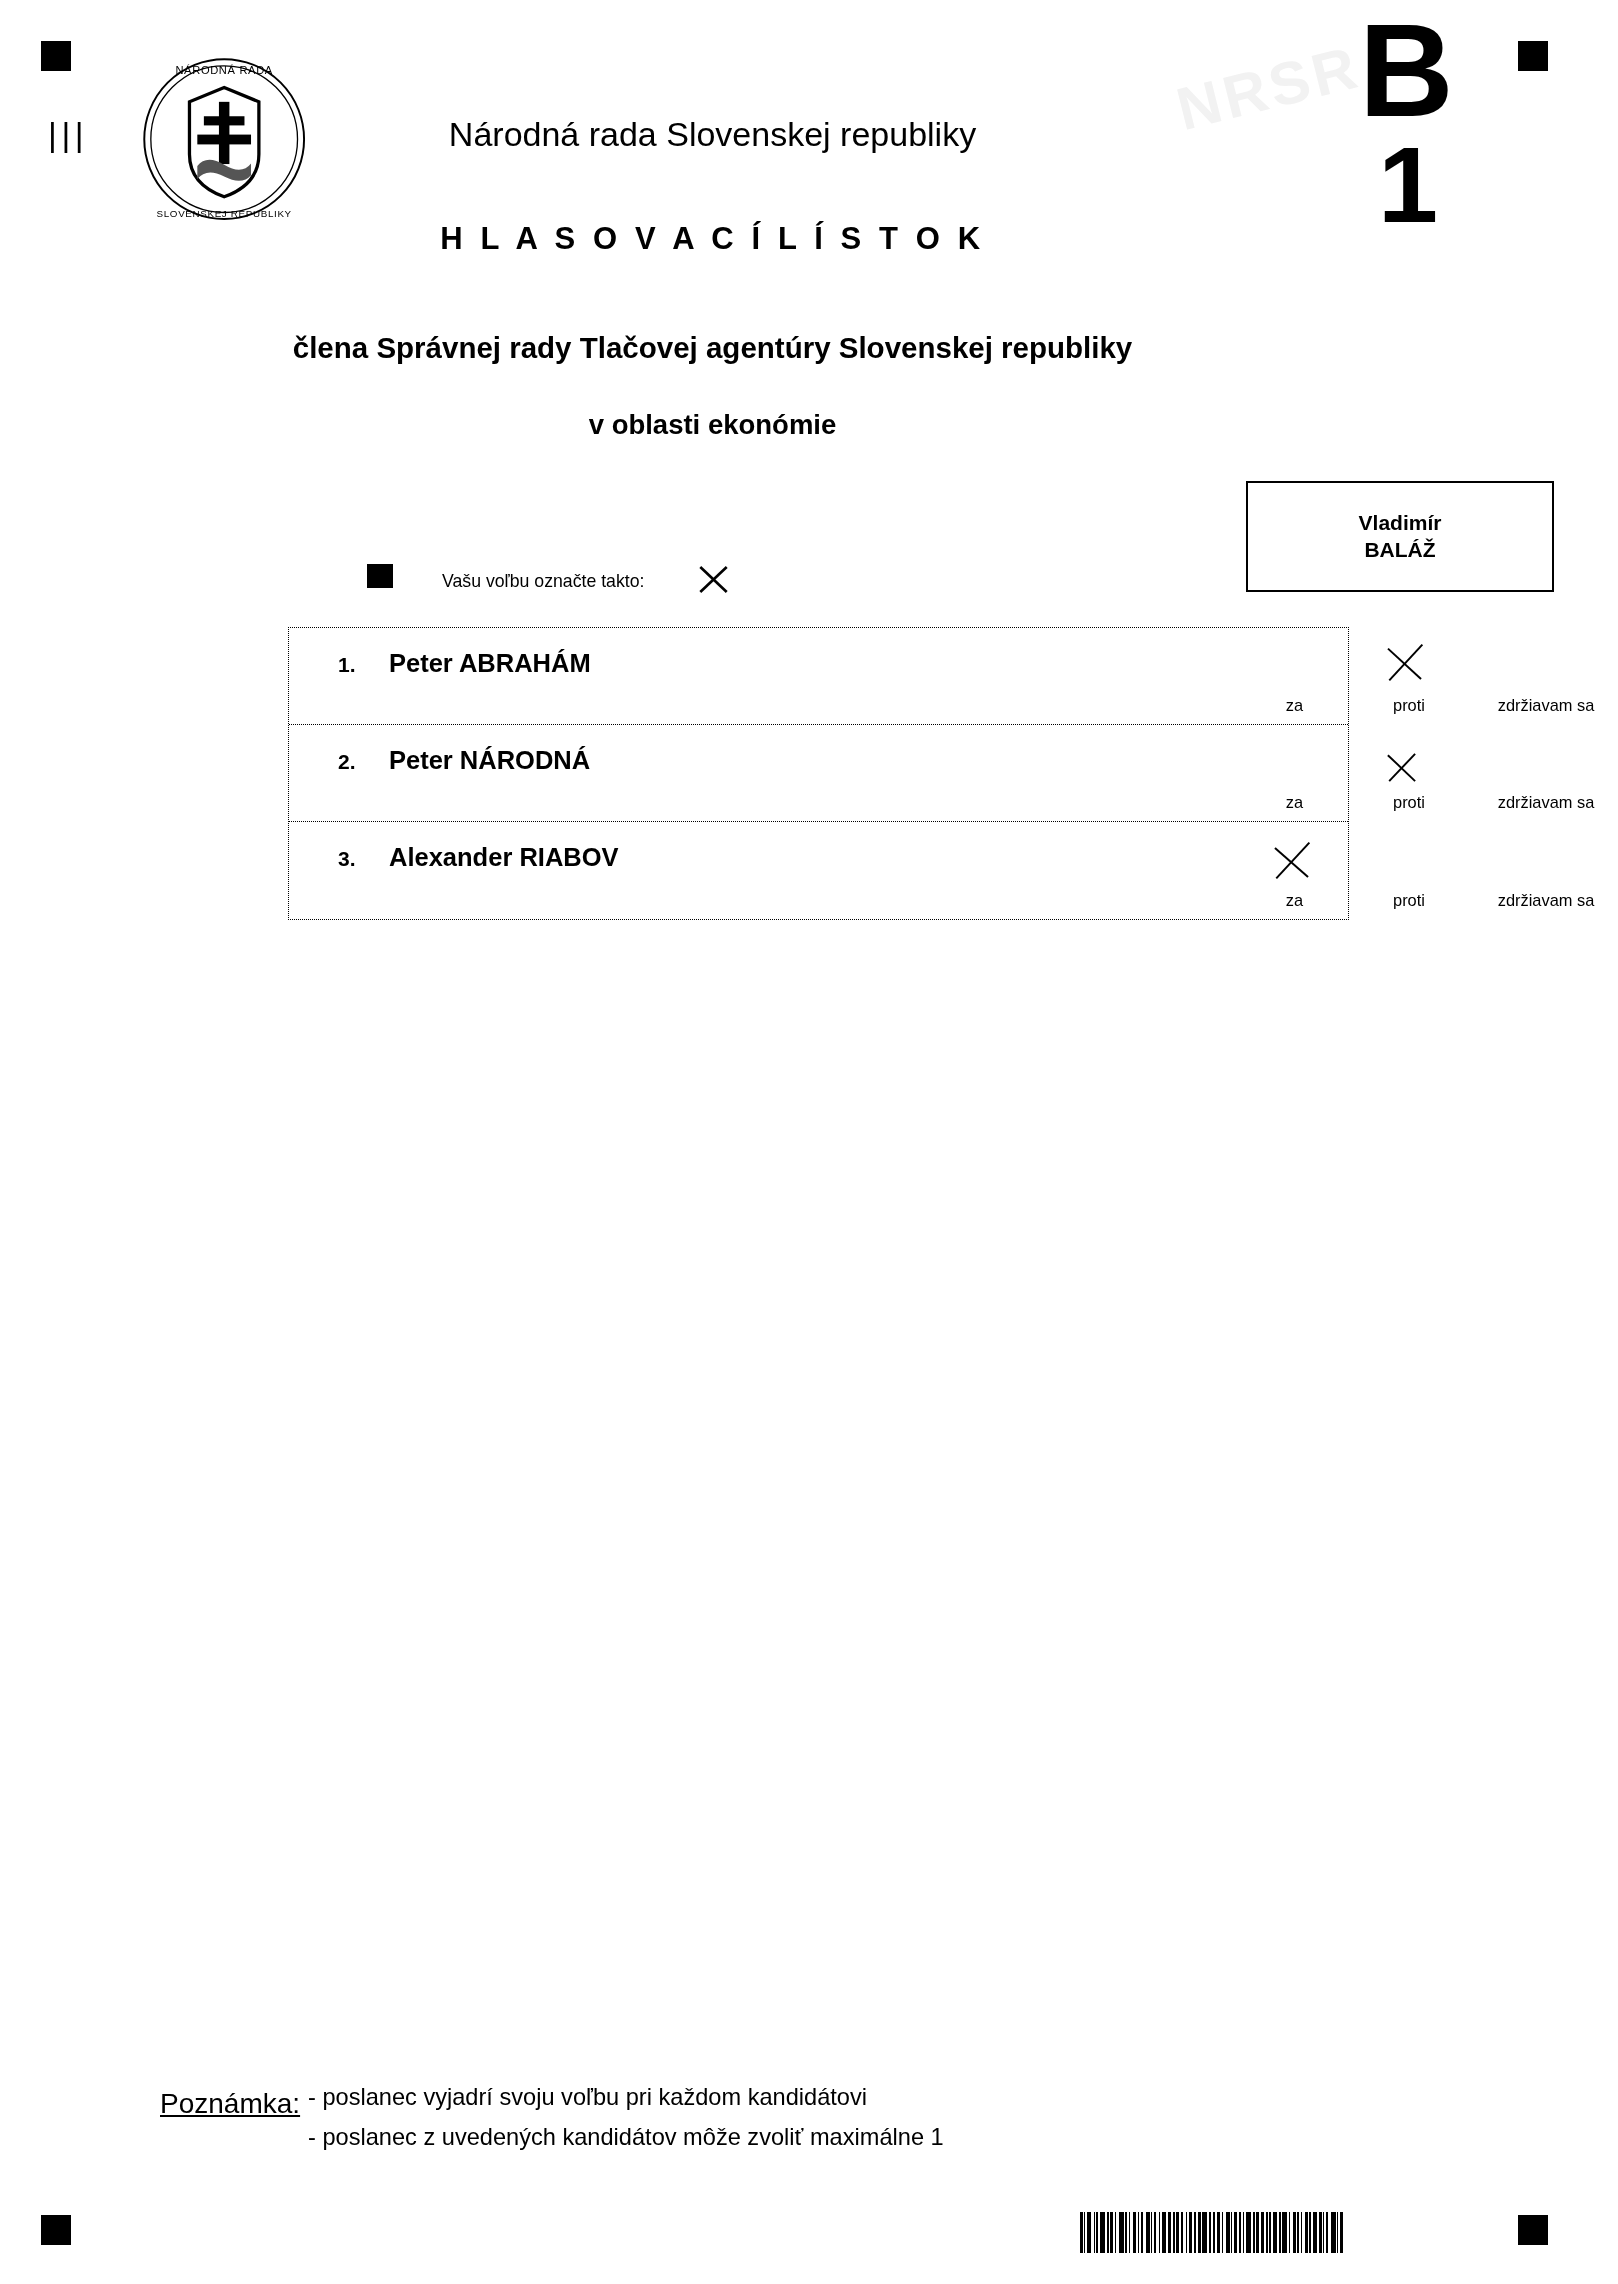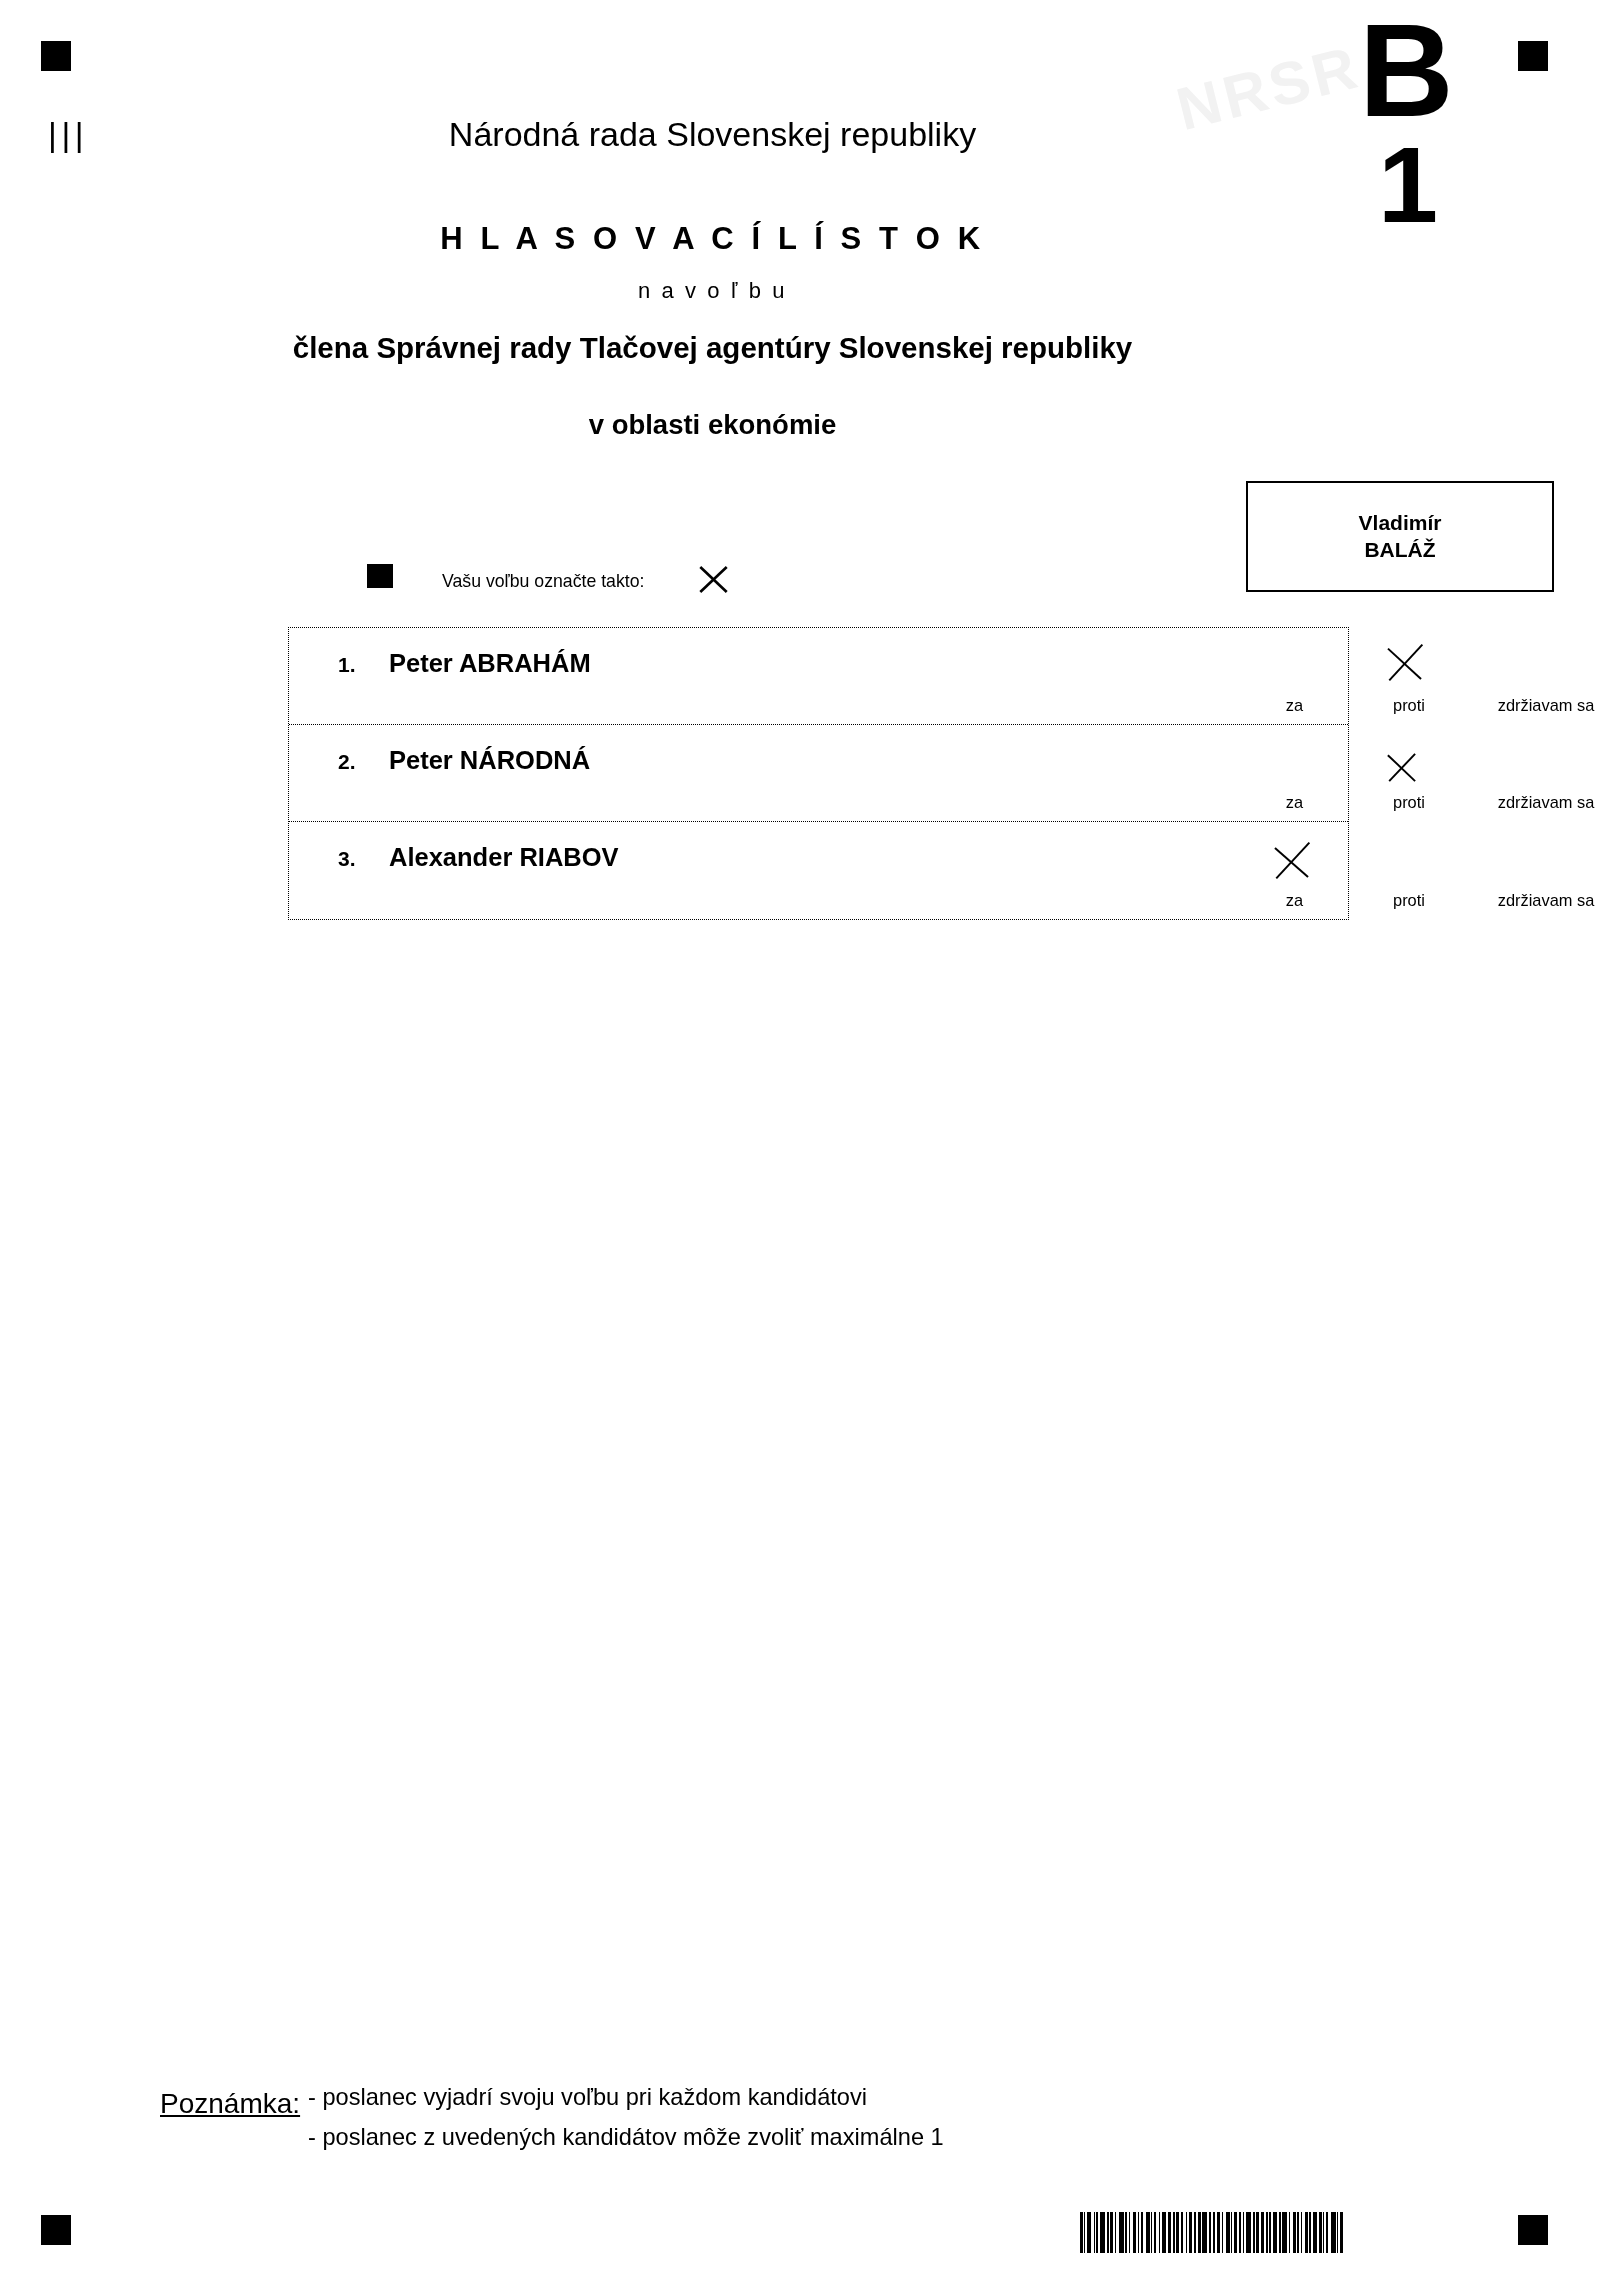--- a/index.html
+++ b/index.html
@@ -219,28 +219,43 @@
 <div id="sheet">
 
   <div class="reg-mark reg-tl"></div>
   <div class="reg-mark reg-tr"></div>
   <div class="reg-mark reg-bl"></div>
   <div class="reg-mark reg-br"></div>
   <div class="reg-mark reg-mid-left"></div>
 
   <div class="bars-left">|||</div>
 
+  <div class="emblem">
+    <svg viewBox="0 0 255 255" width="167" height="167">
+      <circle cx="127" cy="127" r="122" fill="none" stroke="#000" stroke-width="3"></circle>
+      <circle cx="127" cy="127" r="112" fill="none" stroke="#000" stroke-width="2"></circle>
+      <path d="M127 48 L180 70 L180 150 Q180 196 127 215 Q74 196 74 150 L74 70 Z" fill="#ffffff" stroke="#000" stroke-width="5"></path>
+      <path d="M127 48 L180 70 L180 150 Q180 196 127 215 Q74 196 74 150 L74 70 Z" fill="none" stroke="#000" stroke-width="2"></path>
+      <g fill="#000">
+        <rect x="119" y="70" width="16" height="95"></rect>
+        <rect x="96" y="92" width="62" height="14"></rect>
+        <rect x="86" y="120" width="82" height="15"></rect>
+      </g>
+      <path d="M86 168 Q100 150 127 166 Q154 182 168 164 L168 182 Q154 198 127 184 Q100 170 86 188 Z" fill="#555"></path>
+      <text x="127" y="28" font-size="17" text-anchor="middle" font-family="Liberation Sans, sans-serif" letter-spacing="1">NÁRODNÁ RADA</text>
+      <text x="127" y="246" font-size="15" text-anchor="middle" font-family="Liberation Sans, sans-serif" letter-spacing="1">SLOVENSKEJ REPUBLIKY</text>
+    </svg>
+  </div>
 
   <div class="watermark">NRSR</div>
   <div class="code-letter">B</div>
   <div class="code-number">1</div>
 
   <div class="head h-nrsr">Národná rada Slovenskej republiky</div>
   <div class="head h-title">H L A S O V A C Í   L Í S T O K</div>
-  <div class="head h-navolbu">n a   v o ľ b u</div>
   <div class="head h-subject">člena Správnej rady Tlačovej agentúry Slovenskej republiky</div>
   <div class="head h-area">v oblasti ekonómie</div>
 
   <div class="instruction">Vašu voľbu označte takto:</div>
   <div class="mark-sample">
     <svg viewBox="0 0 50 50" width="33" height="33">
       <line x1="5" y1="6" x2="45" y2="44" stroke="#000" stroke-width="4"></line>
       <line x1="45" y1="6" x2="5" y2="44" stroke="#000" stroke-width="4"></line>
     </svg>
   </div>

